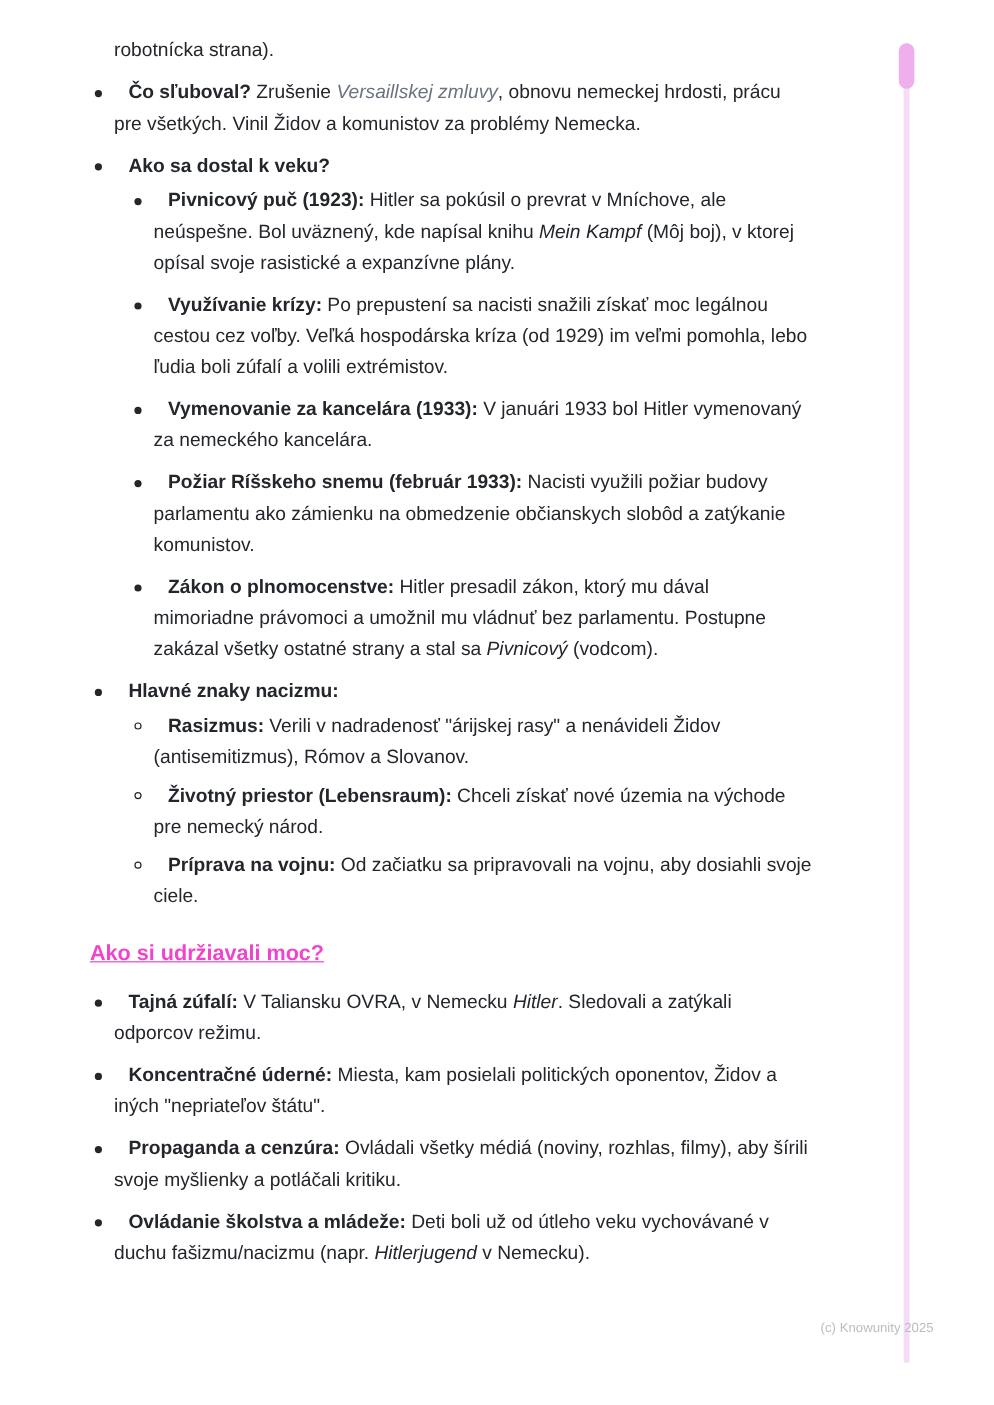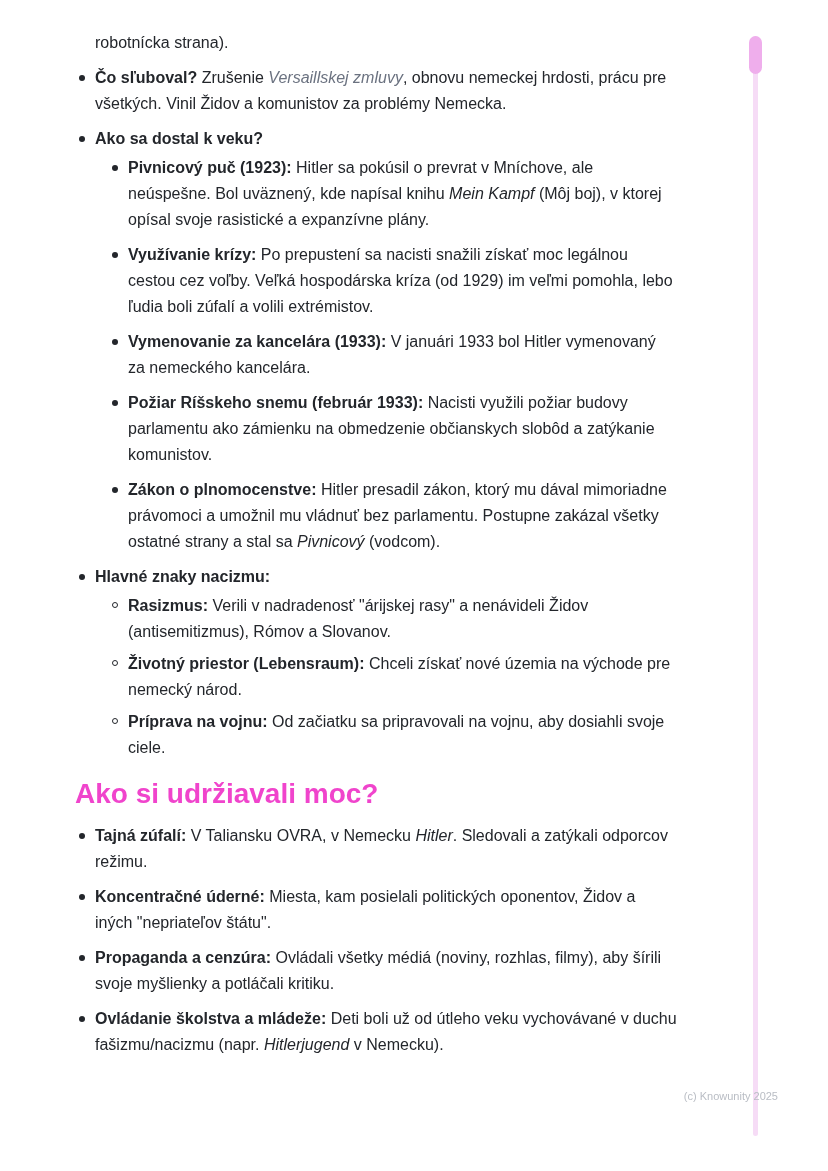--- a/index.html
+++ b/index.html
@@ -21,39 +21,40 @@
   .bullet { position: relative; padding-left: 20px; }
   .bullet.level2 { margin-left: 33px; }
   .bullet.tight { margin-bottom: 3px; }
   .bullet.circle-item { margin-bottom: 6px; }
   .marker {
     position: absolute; left: 4px; top: 10px;
     width: 6px; height: 6px; border-radius: 50%;
   }
   .marker.disc { background: currentColor; }
   .marker.circle { background: transparent; border: 1.6px solid currentColor; top: 9px; }
-  .run.b { font-weight: 700; }
+  .run.b { font-weight: 700; margin-left: 12px; }
   .run.i { font-style: italic; }
   .run.muted { color: var(--muted-term-color, #6b7280); font-style: italic; }
   .heading {
-    font-size: 28px; line-height: 30px; font-weight: 700;
+    font-size: 18px; line-height: 30px; font-weight: 700;
     color: var(--heading-color, #f044cc);
     margin: 18px 0 14px 0;
+    text-decoration: underline;
   }
   .scrollbar { position: absolute; top: 36px; right: 66px; width: 13px; height: 1100px; }
   .scrollbar .track {
     position: absolute; left: 4px; top: 0; width: 5px; height: 100%;
     background: var(--scrollbar-track, #f6dcf6); border-radius: 3px;
   }
   .scrollbar .thumb {
     position: absolute; left: 0; top: 0; width: 13px; height: 38px;
     background: var(--scrollbar-thumb, #efaeec); border-radius: 7px;
   }
   .watermark {
-    position: absolute; right: 50px; bottom: 69px;
+    position: absolute; right: 50px; bottom: 58px;
     font-size: 11px; color: var(--watermark-color, #b9bdc4);
     white-space: nowrap;
   }
 </style>
 </head>
 <body>
 
 <div class="page">
   <div class="doc">
       <p class="para continuation"><span class="run">robotnícka strana).</span></p>

